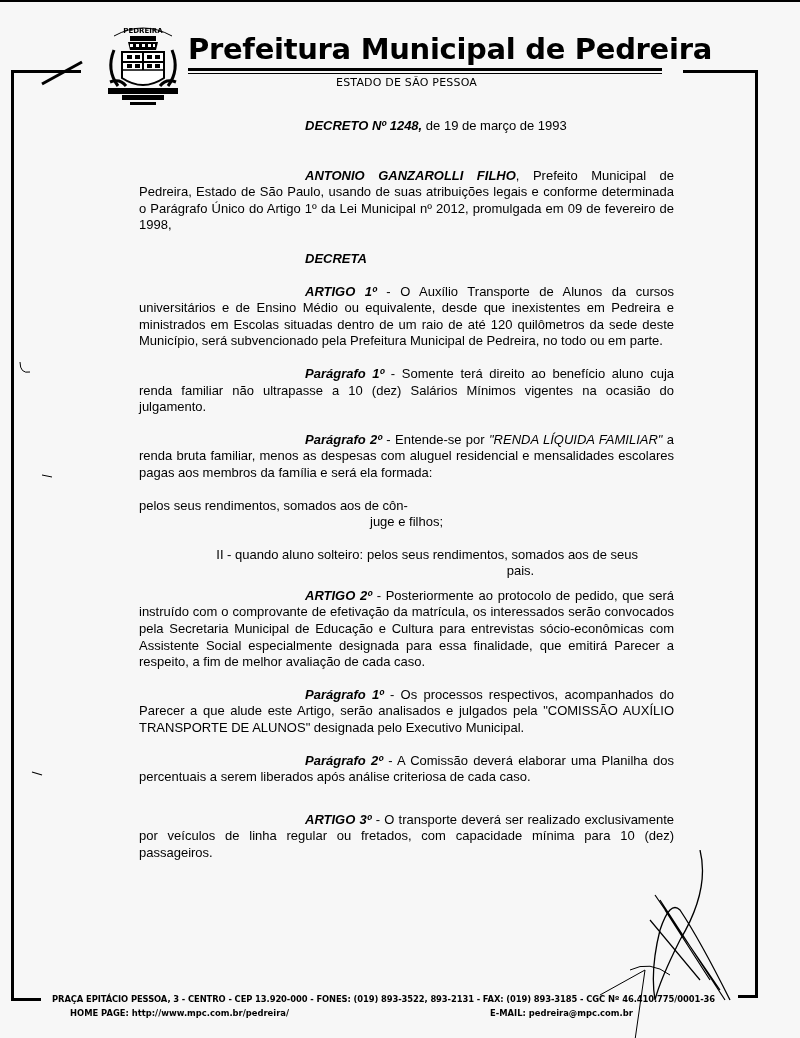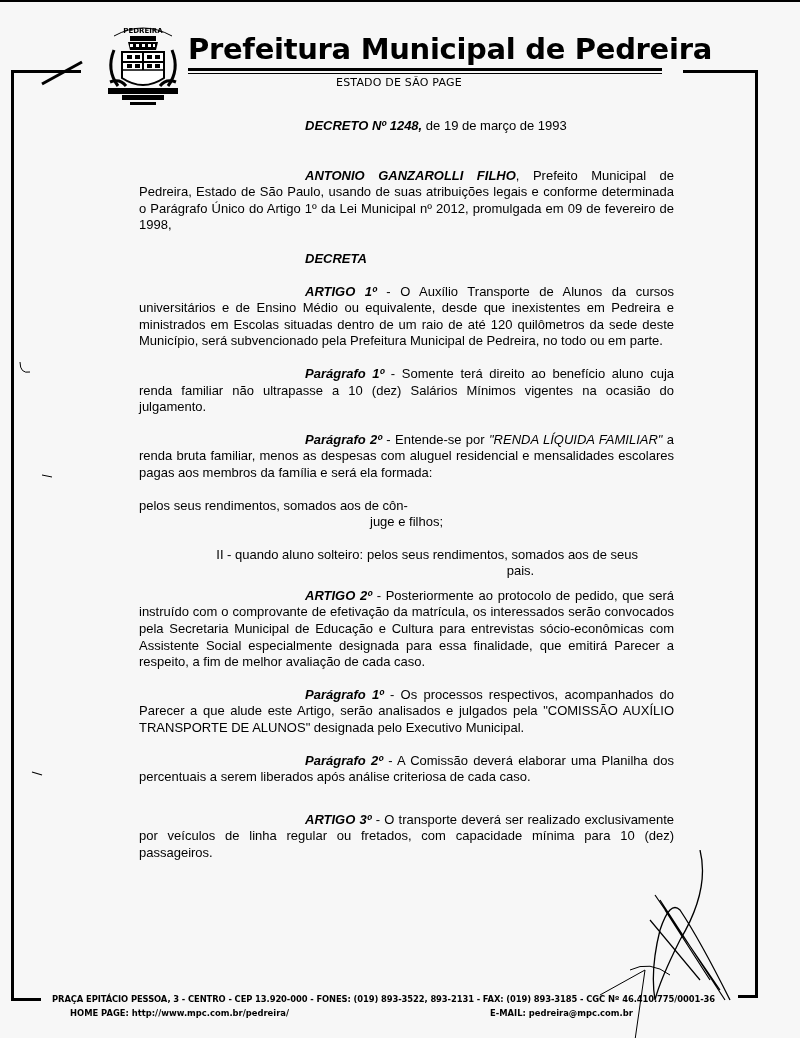--- a/index.html
+++ b/index.html
@@ -89,21 +89,21 @@
   <path d="M14 30 Q6 50 18 66 M72 30 Q80 50 68 66" fill="none" stroke="#000" stroke-width="3"></path>
   <path d="M10 62 Q20 58 26 66 M76 62 Q66 58 60 66" fill="none" stroke="#000" stroke-width="3"></path>
   <rect x="8" y="68" width="70" height="6" fill="#000"></rect>
   <rect x="22" y="75" width="42" height="5" fill="#000"></rect>
   <rect x="30" y="82" width="26" height="3" fill="#000"></rect>
 </svg>
 
 <div class="title">Prefeitura Municipal de Pedreira</div>
 <div class="title-rule"></div>
 <div class="title-rule2"></div>
-<div class="subtitle">ESTADO DE SÃO PAGE</div>
+<div class="subtitle">ESTADO DE SÃO PESSOA</div>
 
 <div class="body">
   <p class="p center-head" style="margin-top:0; margin-left:166px;">
     <span class="b">DECRETO Nº 1248,</span><span> de 19 de março de 1993</span>
   </p>
 
   <p class="p indent" style="margin-top:33px;">
     <span class="b">ANTONIO GANZAROLLI FILHO</span><span>, Prefeito Municipal de Pedreira, Estado de São Paulo, usando de suas atribuições legais e conforme determinada o Parágrafo Único do Artigo 1º da Lei Municipal nº 2012, promulgada em 09 de fevereiro de 1998,</span>
   </p>
 

